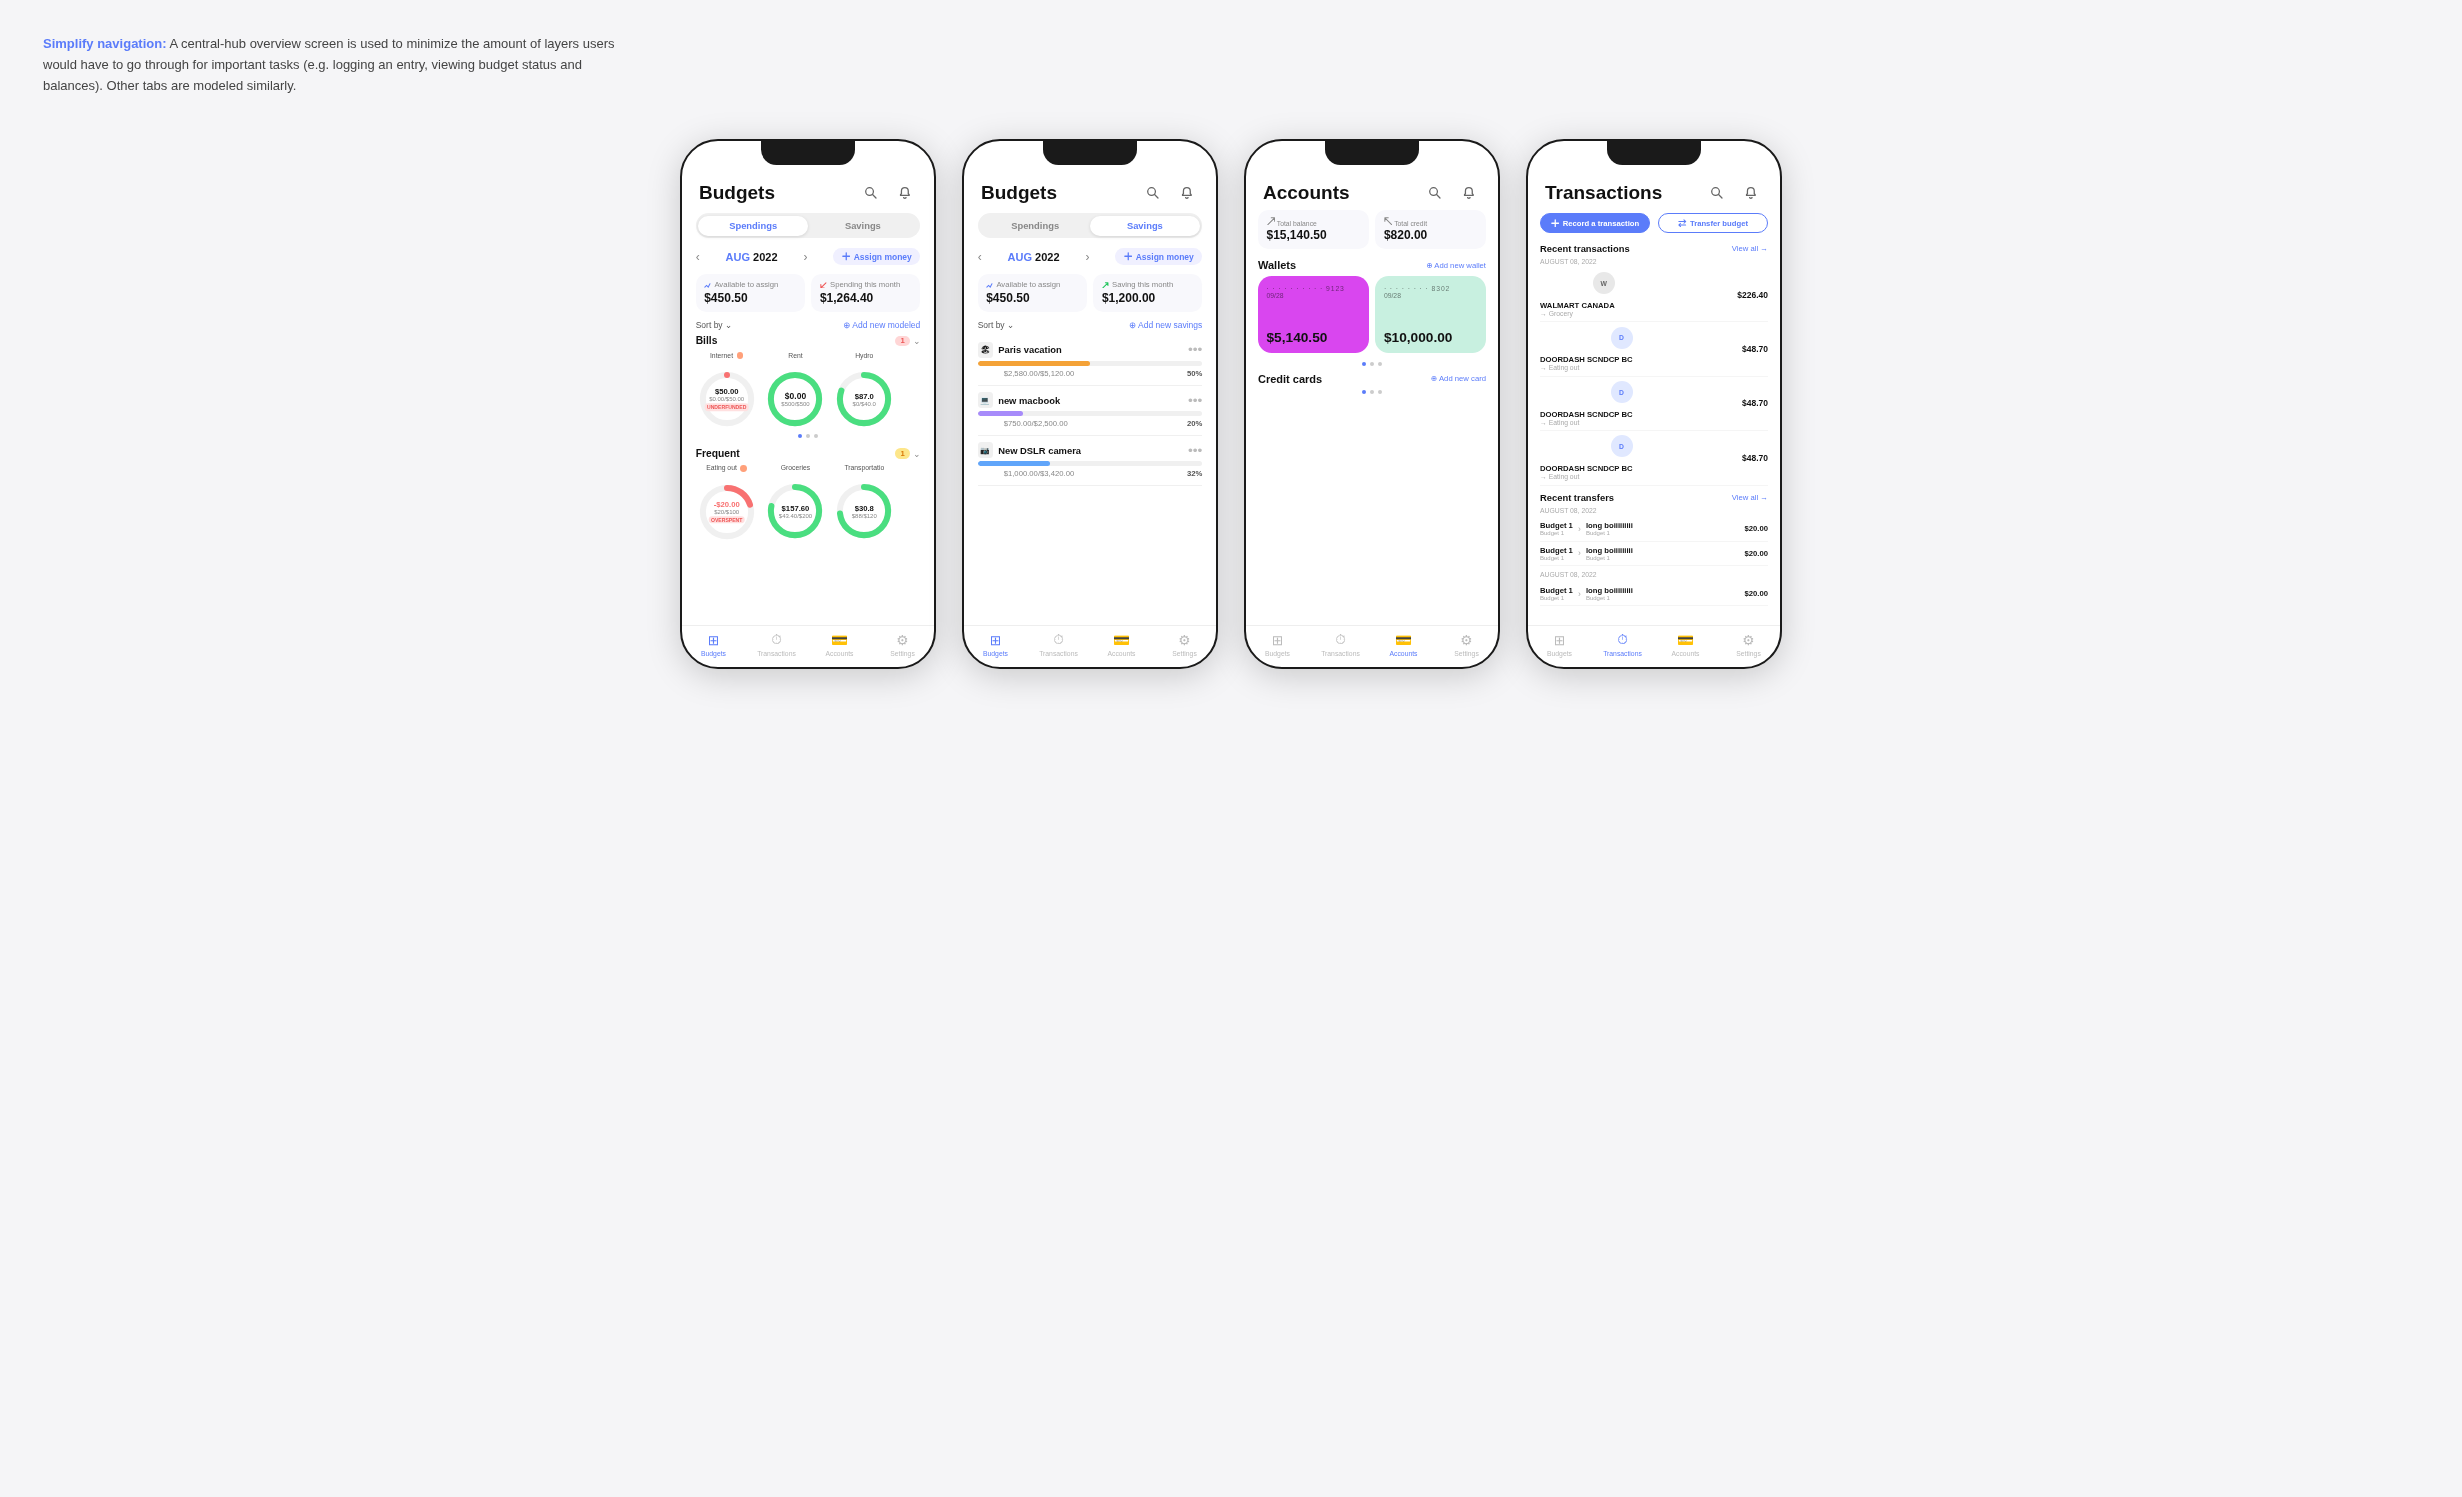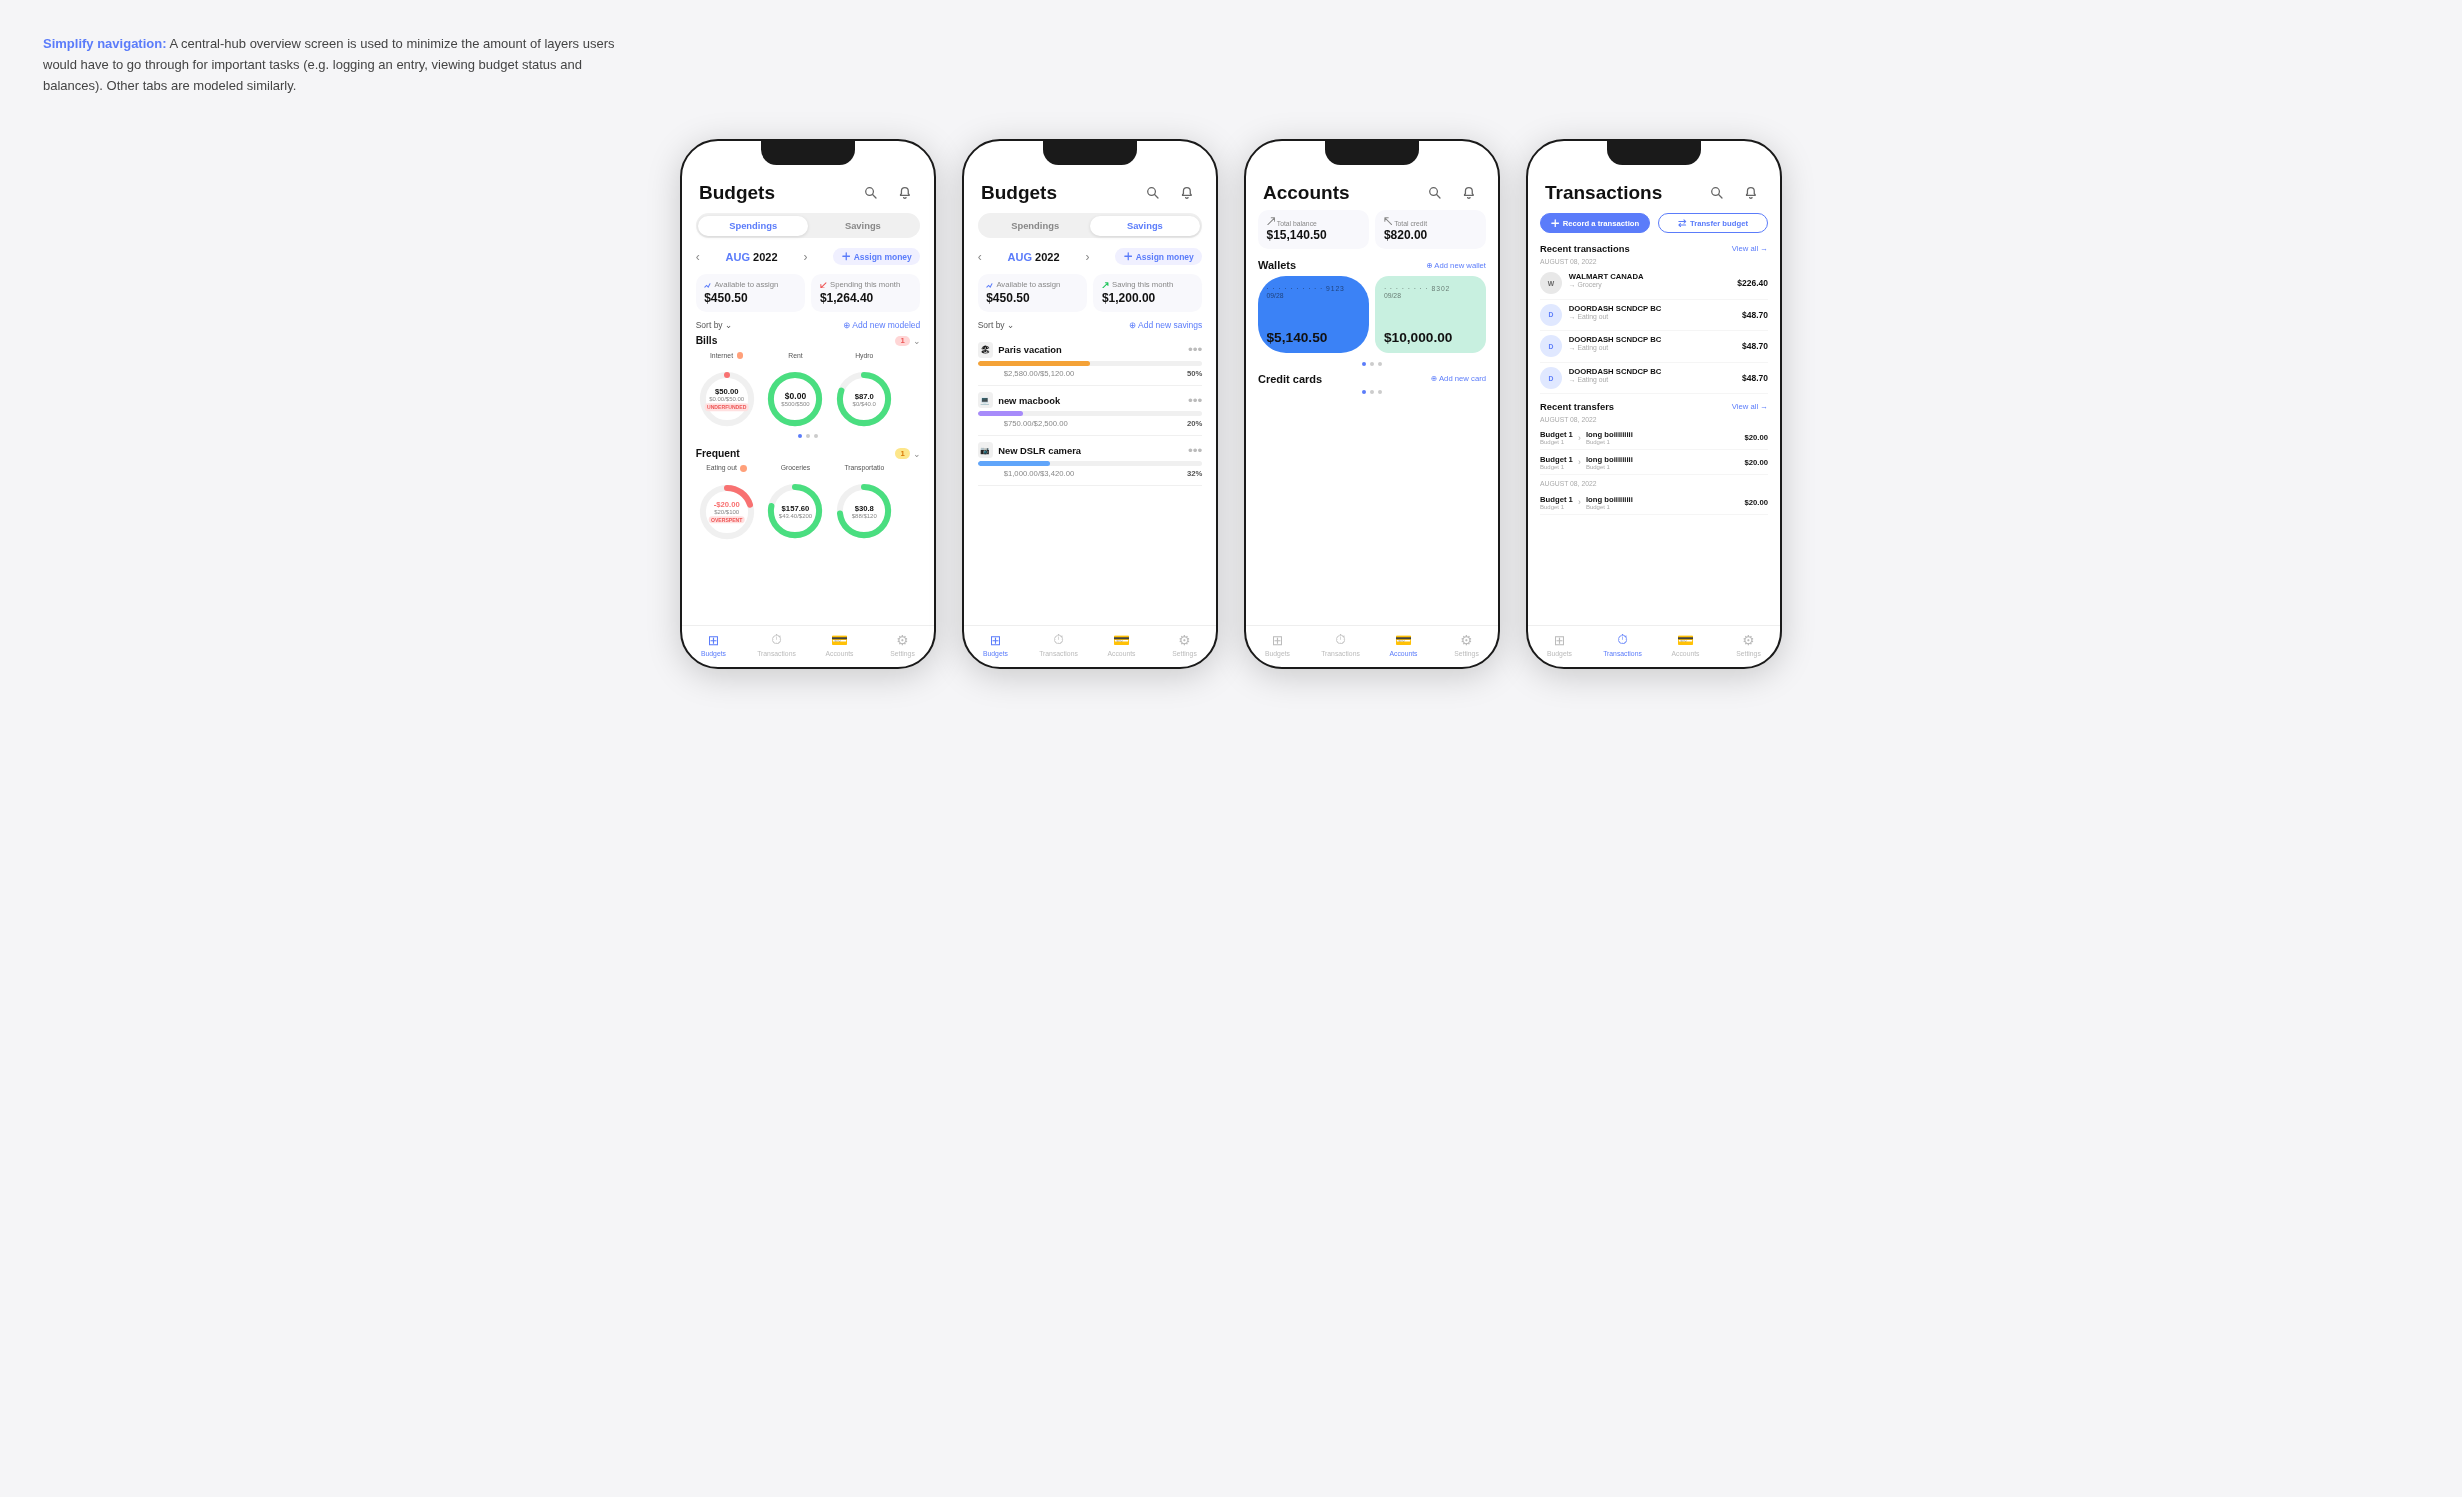--- a/index.html
+++ b/index.html
@@ -496,22 +496,23 @@
     }
     .trans-item {
       display: flex;
       align-items: center;
       justify-content: space-between;
       padding: 4.3px 0;
       border-bottom: 0.9px solid #f5f5f5;
     }
     .trans-item-left {
       display: flex;
-      align-items: flex-start;
+      align-items: flex-end;
       gap: 6.8px;
+      flex-direction: column;
     }
     .trans-avatar {
       width: 22px;
       height: 22px;
       border-radius: 50%;
       background: #e8e8e8;
       display: flex;
       align-items: center;
       justify-content: center;
       font-size: 6.8px;
@@ -946,21 +947,21 @@
               Total credit
             </div>
             <div class="acc-summary-value">$820.00</div>
           </div>
         </div>
         <div class="acc-section-header">
           <span class="acc-section-title">Wallets</span>
           <span class="acc-add-link">⊕ Add new wallet</span>
         </div>
         <div class="wallet-cards">
-          <div class="wallet-card" style="background:#3b82f6;border-radius:28px;">
+          <div class="wallet-card" style="background:#d946ef;">
             <div>
               <div class="wallet-card-number">· · · · · · · · · · 9123</div>
               <div class="wallet-card-date">09/28</div>
             </div>
             <div class="wallet-card-balance">$5,140.50</div>
           </div>
           <div class="wallet-card" style="background:#c8f0e0;">
             <div>
               <div class="wallet-card-number">· · · · · · · · 8302</div>
               <div class="wallet-card-date">09/28</div>

